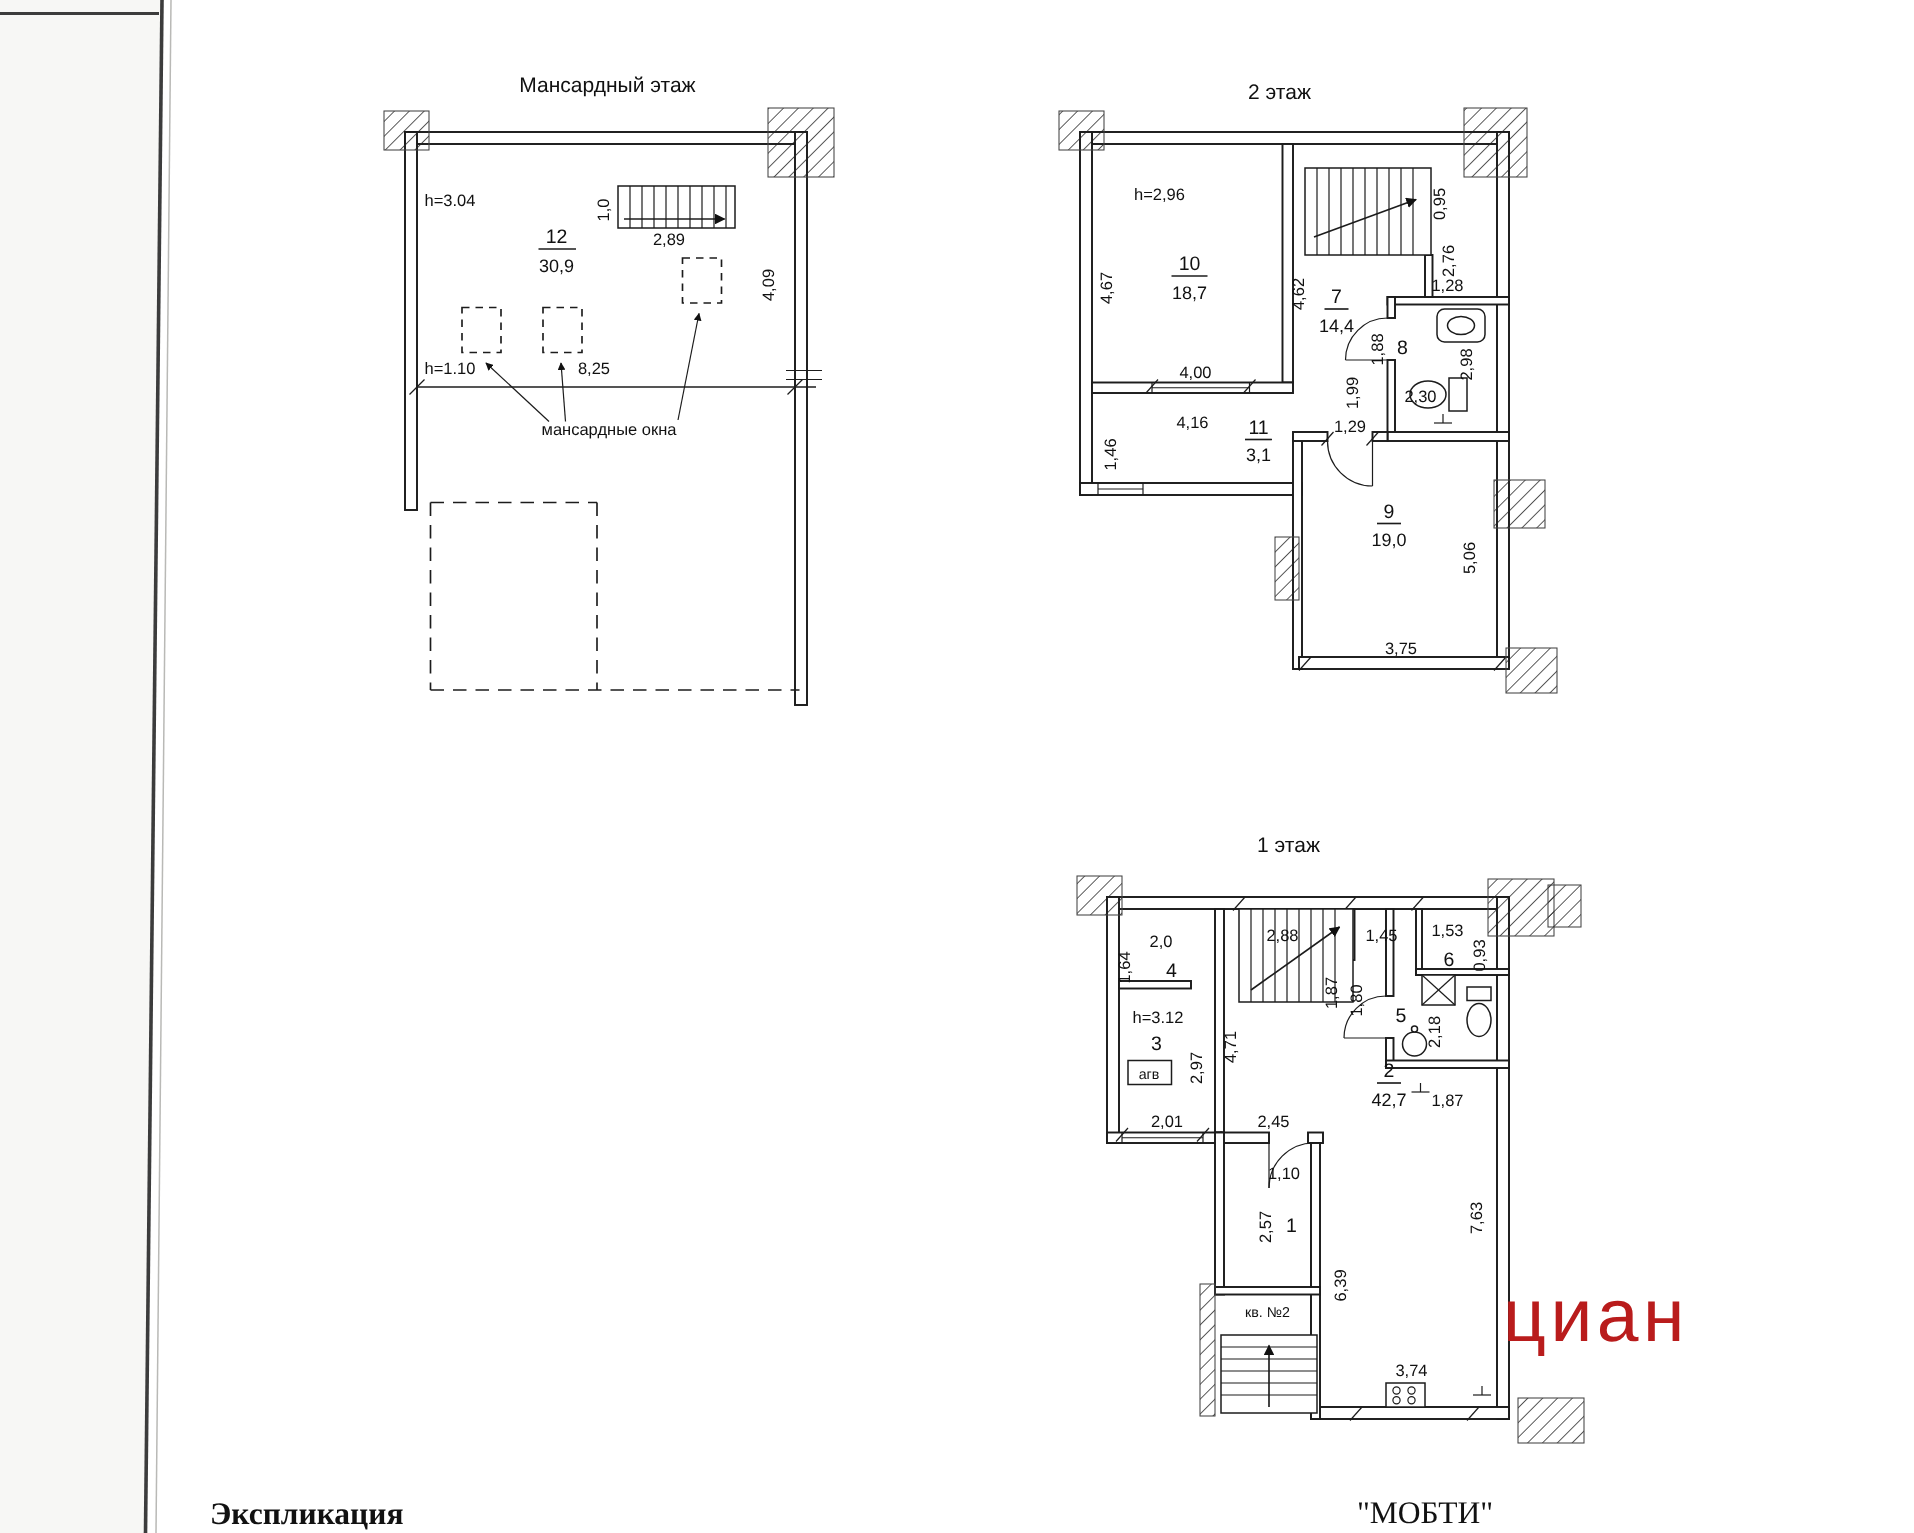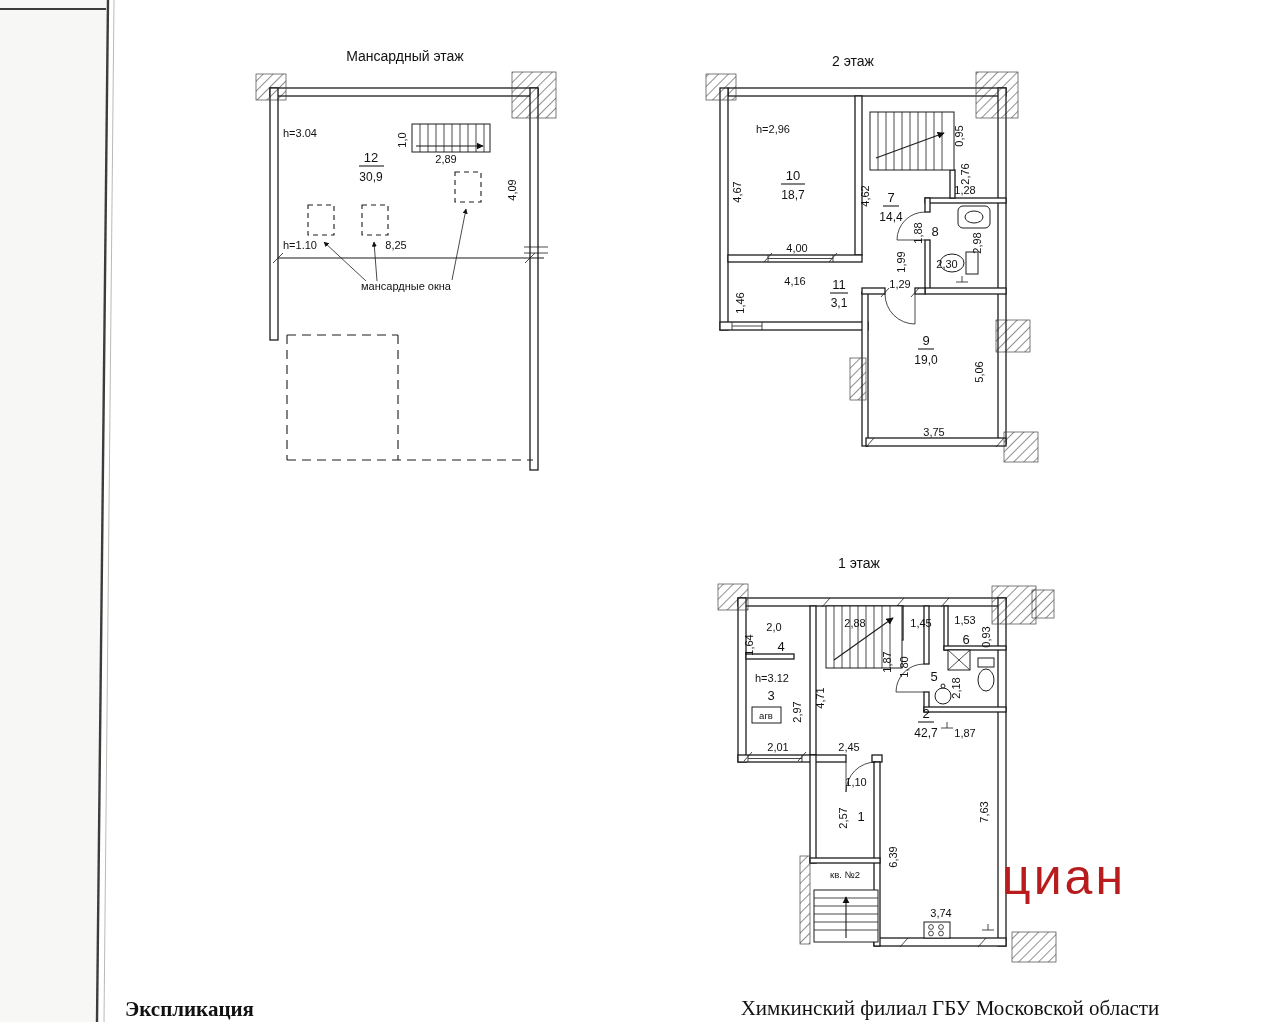--- a/index.html
+++ b/index.html
@@ -15,21 +15,21 @@
   .thin{stroke:#1c1c1c;stroke-width:.8;fill:none;}
   .dash{stroke:#1c1c1c;stroke-width:1.1;fill:none;stroke-dasharray:9 6;}
   .dashw{stroke:#1c1c1c;stroke-width:1.1;fill:none;stroke-dasharray:5 4;}
   .fix{stroke:#1c1c1c;stroke-width:1;fill:#fff;}
   .dim{font-size:11px;}
   .rn{font-size:13px;}
   .ra{font-size:12px;}
   .pt{font-size:14px;}
   .sm{font-size:9.5px;}
   .footer-left{
-    position:absolute;left:125px;top:997px;
+    position:absolute;left:140px;top:997px;
     font-family:"Liberation Serif",serif;font-weight:bold;font-size:21px;color:#111;
   }
   .footer-org{
     position:absolute;left:690px;top:997px;width:520px;text-align:center;
     font-family:"Liberation Serif",serif;font-size:21px;color:#111;line-height:23px;
   }
   .watermark{
     position:absolute;left:1002px;top:848px;
     font-family:"Liberation Sans",sans-serif;font-size:50px;color:#b91c1c;
     letter-spacing:3px;user-select:none;
@@ -374,15 +374,14 @@
       <text class="sm" x="845" y="878" text-anchor="middle">кв. №2</text>
       <text class="dim" x="941" y="917" text-anchor="middle">3,74</text>
     </g>
   </g>
 </svg>
 
 <div class="watermark">циан</div>
 
 <div class="footer-left">Экспликация</div>
 <div class="footer-org">
-  <div>Химкинский филиал ГБУ Московской области</div>
   <div>"МОБТИ"</div>
 </div>
 
 </body></html>

